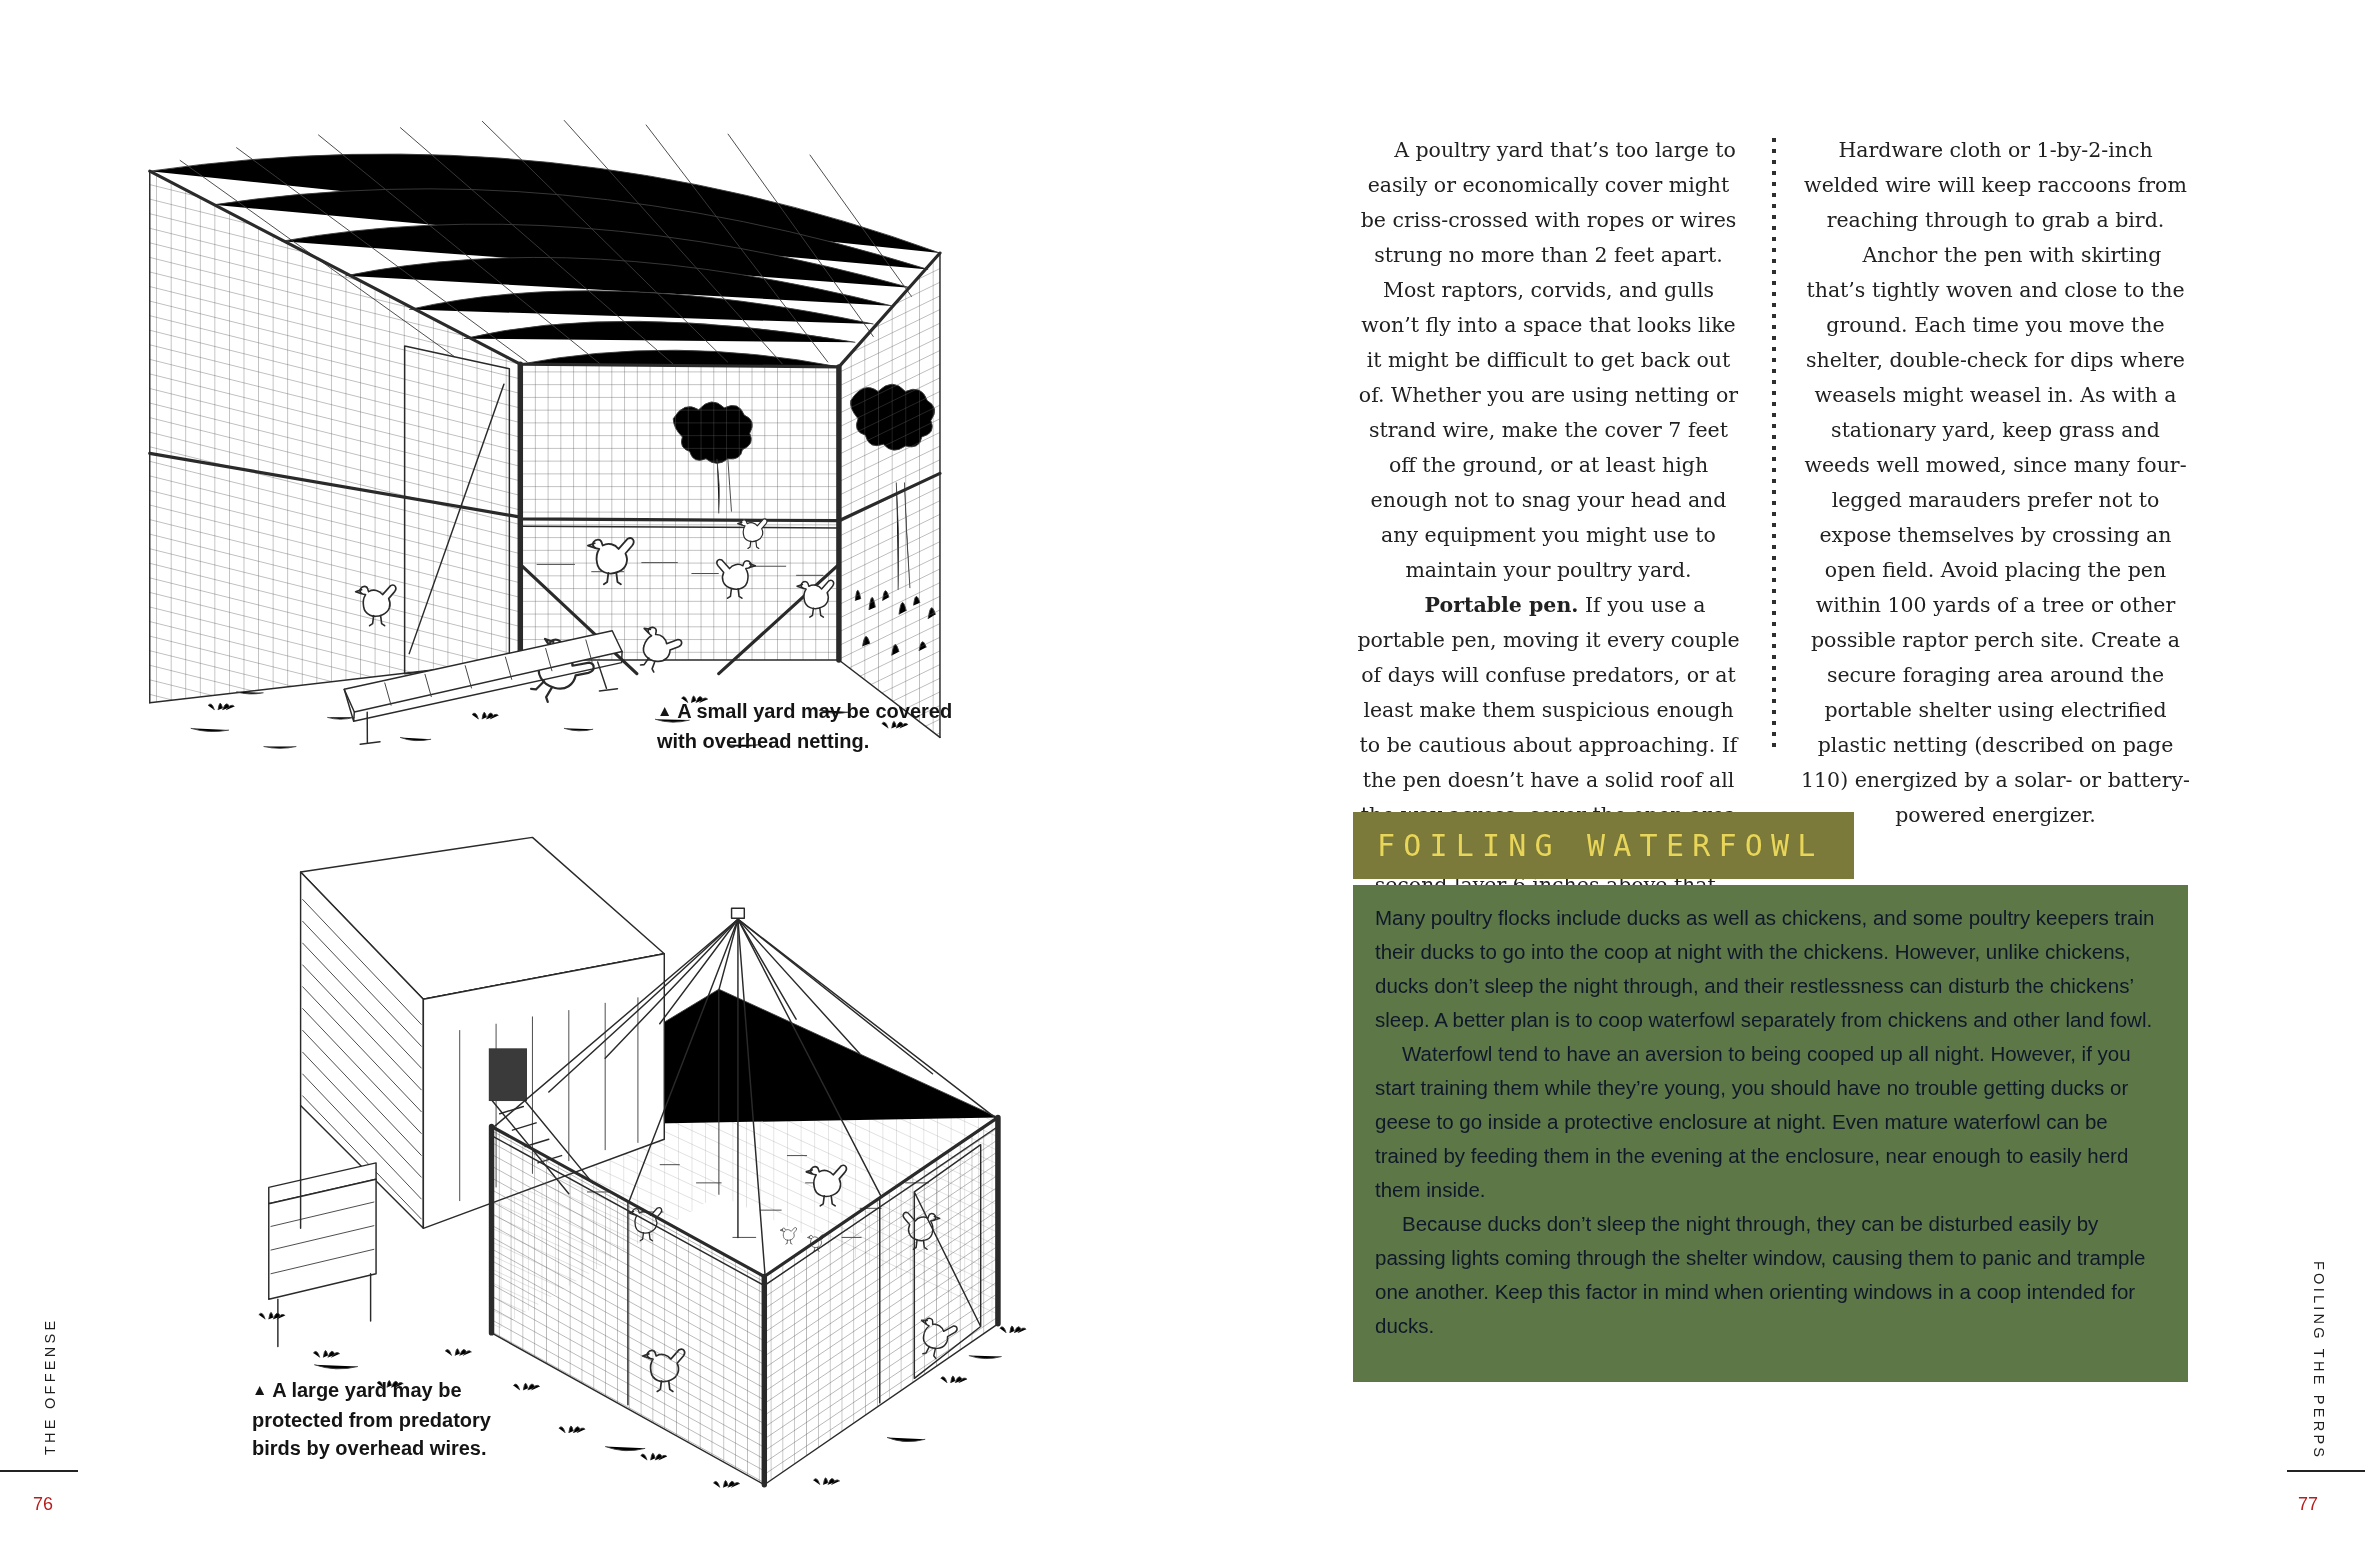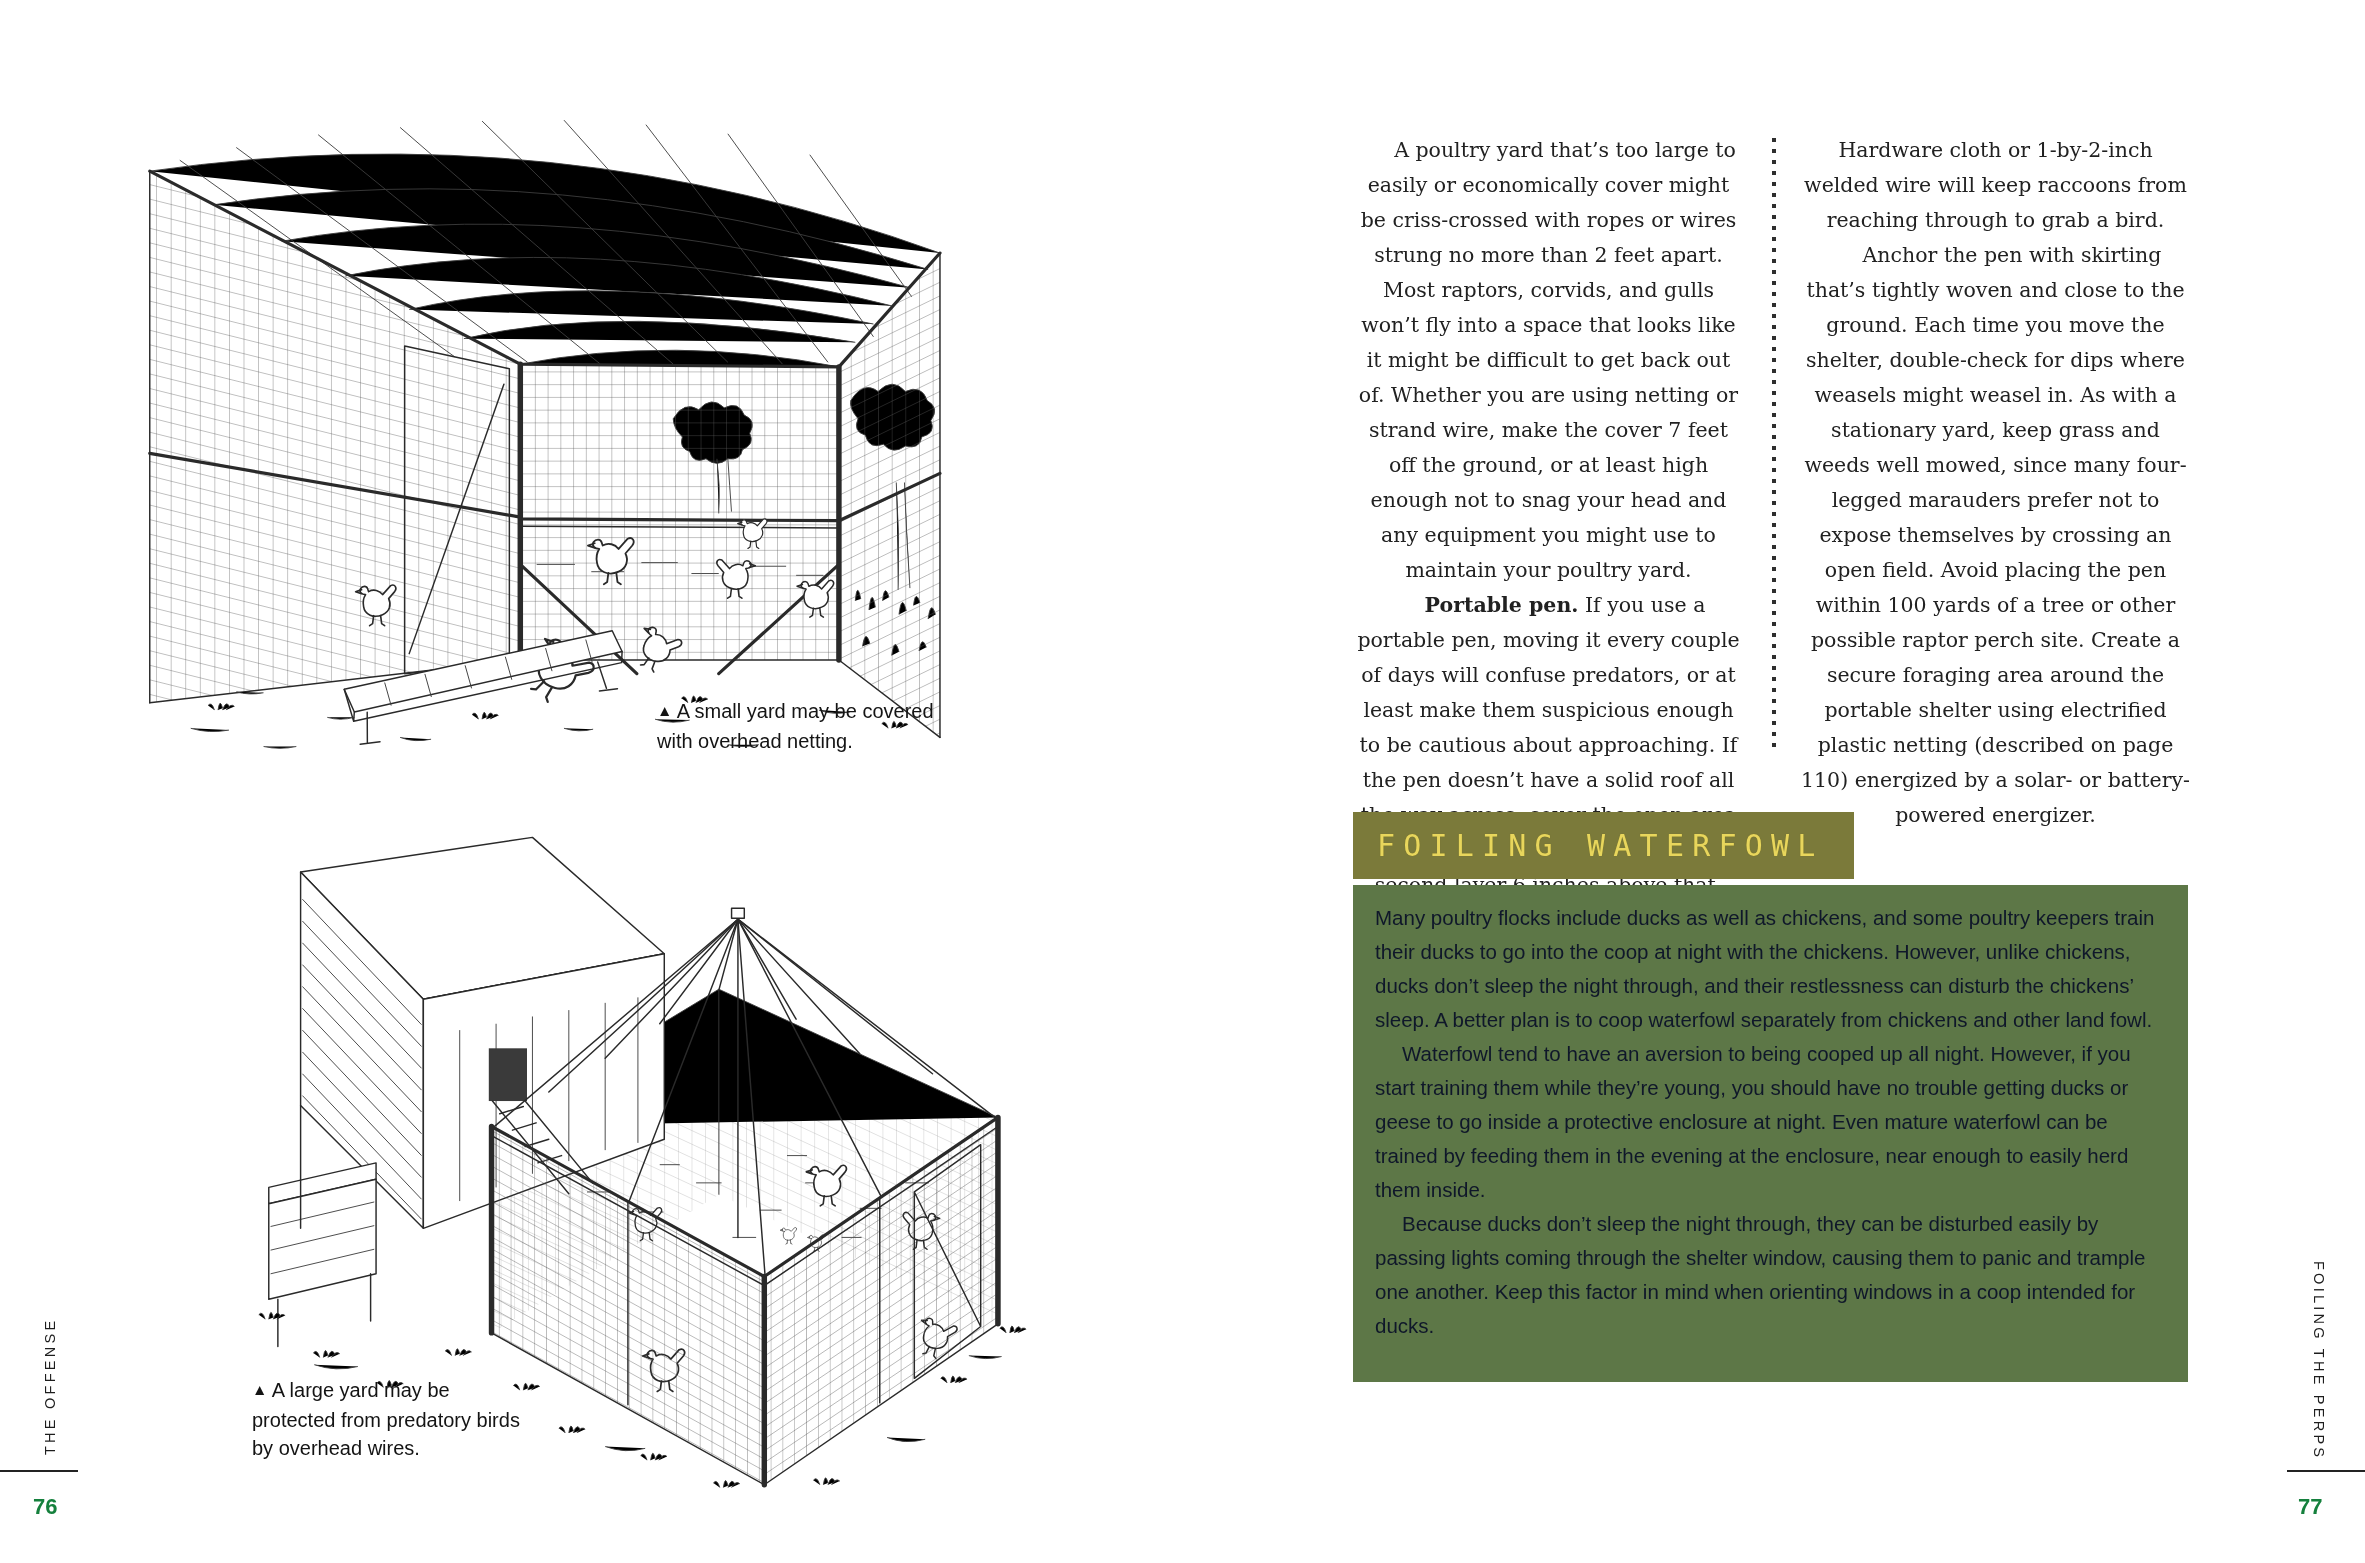--- a/index.html
+++ b/index.html
@@ -34,36 +34,36 @@
   }
   .sidebar-body{
     position:absolute;left:1353px;top:885px;width:835px;height:497px;
     background:#5d7747;color:#0f172a;box-sizing:border-box;
     padding:15.5px 24px 0 22px;font-size:20.5px;line-height:34px;
   }
   .sidebar-body p{margin:0;}
   .sidebar-body .indent{text-indent:27px;}
   
   .caption{
-    position:absolute;color:#141414;font-size:20px;line-height:28px;font-weight:400;
+    position:absolute;color:#141414;font-size:20px;line-height:28px;font-weight:700;
   }
   .cap1{left:657px;top:697px;width:306px;}
   .cap2{left:252px;top:1376px;width:273px;}
   .cap-marker{font-size:15.5px;position:relative;top:-1.8px;}
   
   .margin-label{
     position:absolute;font-size:14.6px;letter-spacing:3.2px;color:#1d1d1d;
     white-space:nowrap;transform-origin:0 0;
   }
   .margin-left{left:42px;top:1455px;transform:rotate(-90deg);}
   .margin-right{left:2327px;top:1261px;transform:rotate(90deg);}
   .folio-rule{position:absolute;top:1470px;width:78px;height:1.8px;background:#232323;}
   .rule-left{left:0;}
   .rule-right{left:2287px;}
-  .folio{position:absolute;top:1494px;font-size:22px;font-weight:bold;color:#15803d;}
+  .folio{position:absolute;top:1494px;font-size:18px;font-weight:normal;color:#b91c1c;}
   .folio-left{left:33px;}
   .folio-right{left:2298px;}
   
   .fig{position:absolute;}
   .fig1{left:127px;top:91px;}
   .fig2{left:132px;top:801px;}
   .ink{stroke:#2a2a2a;stroke-width:1.6;fill:none;stroke-linecap:round;stroke-linejoin:round;}
   .thin{stroke-width:1;stroke:#3c3c3c;}
   .bold{stroke-width:3.5;}
   .post{stroke-width:6;}

